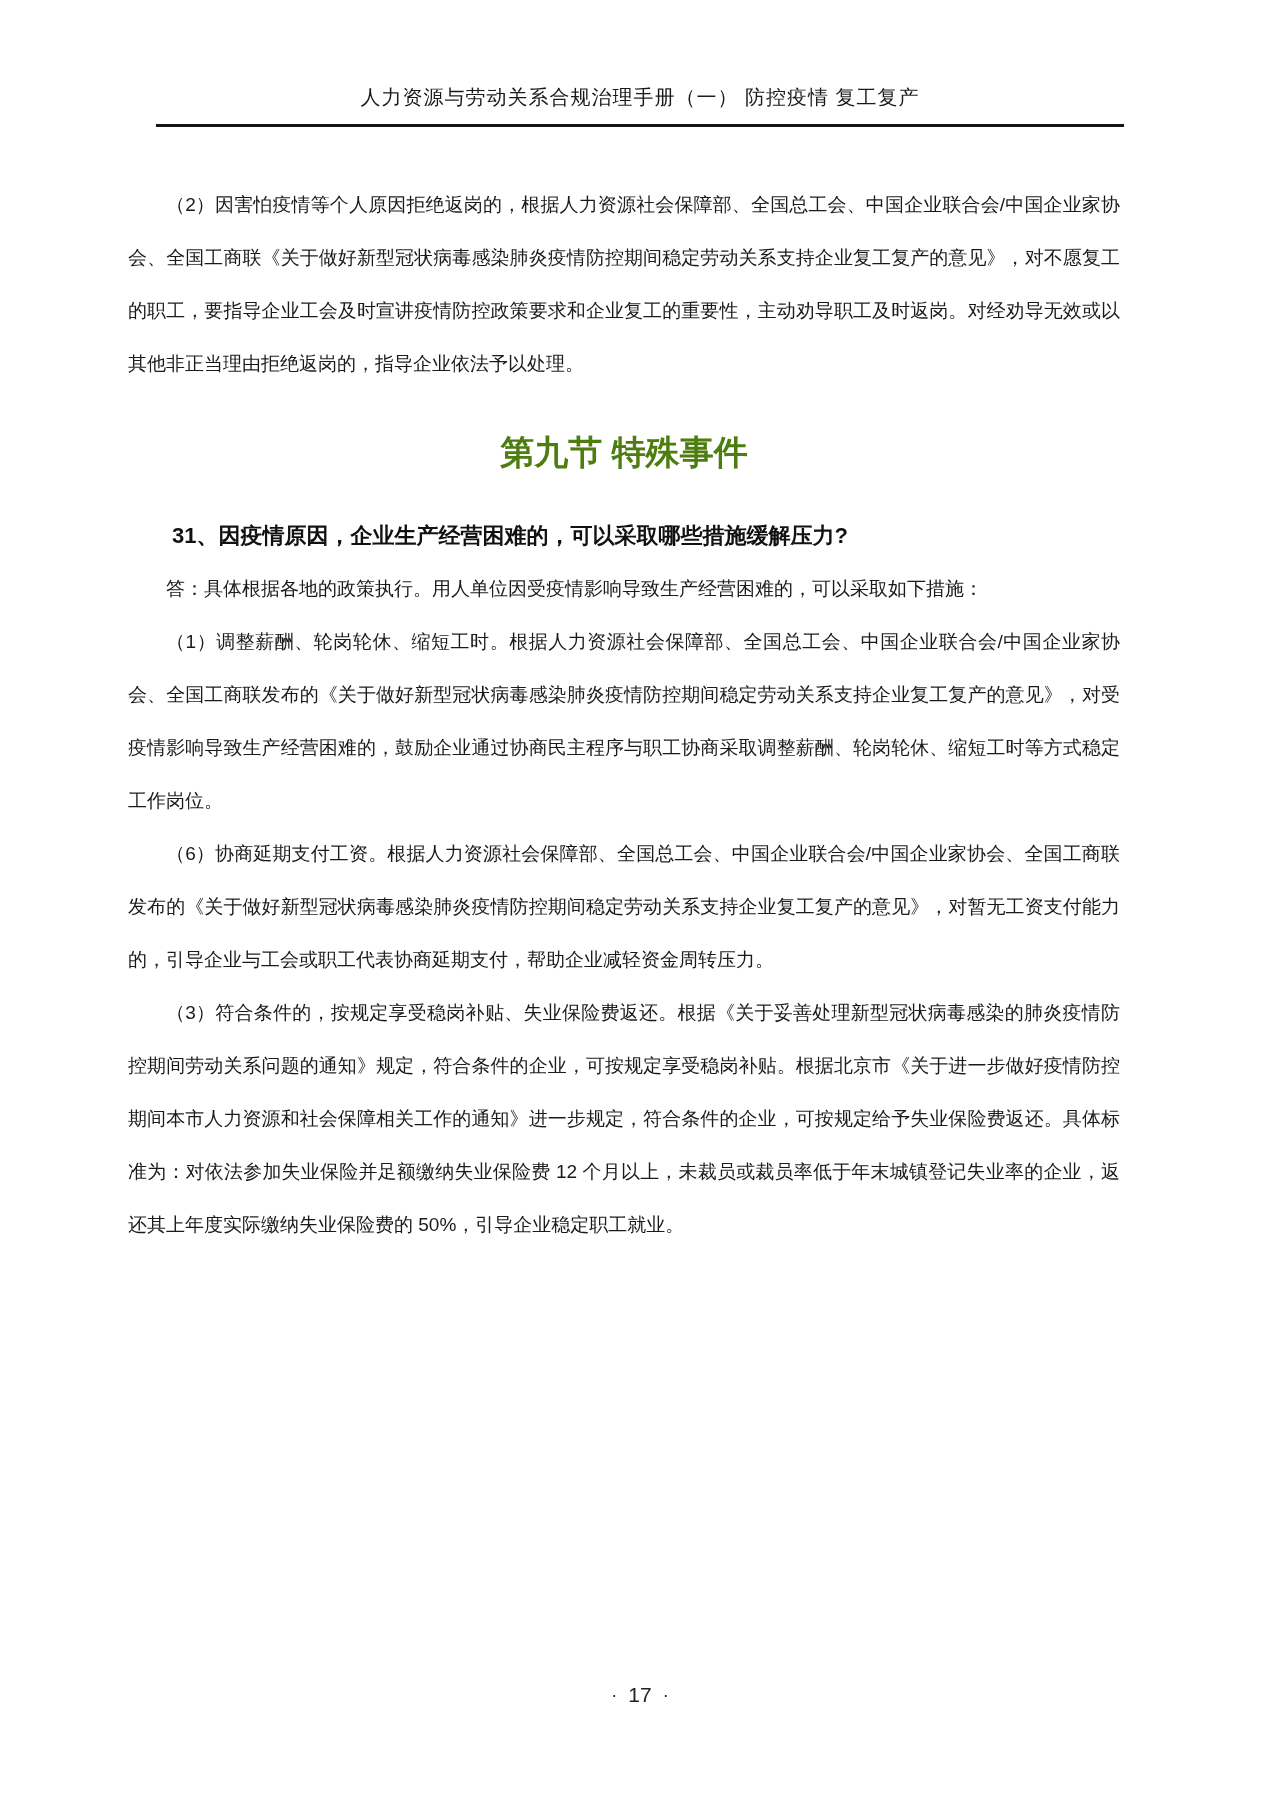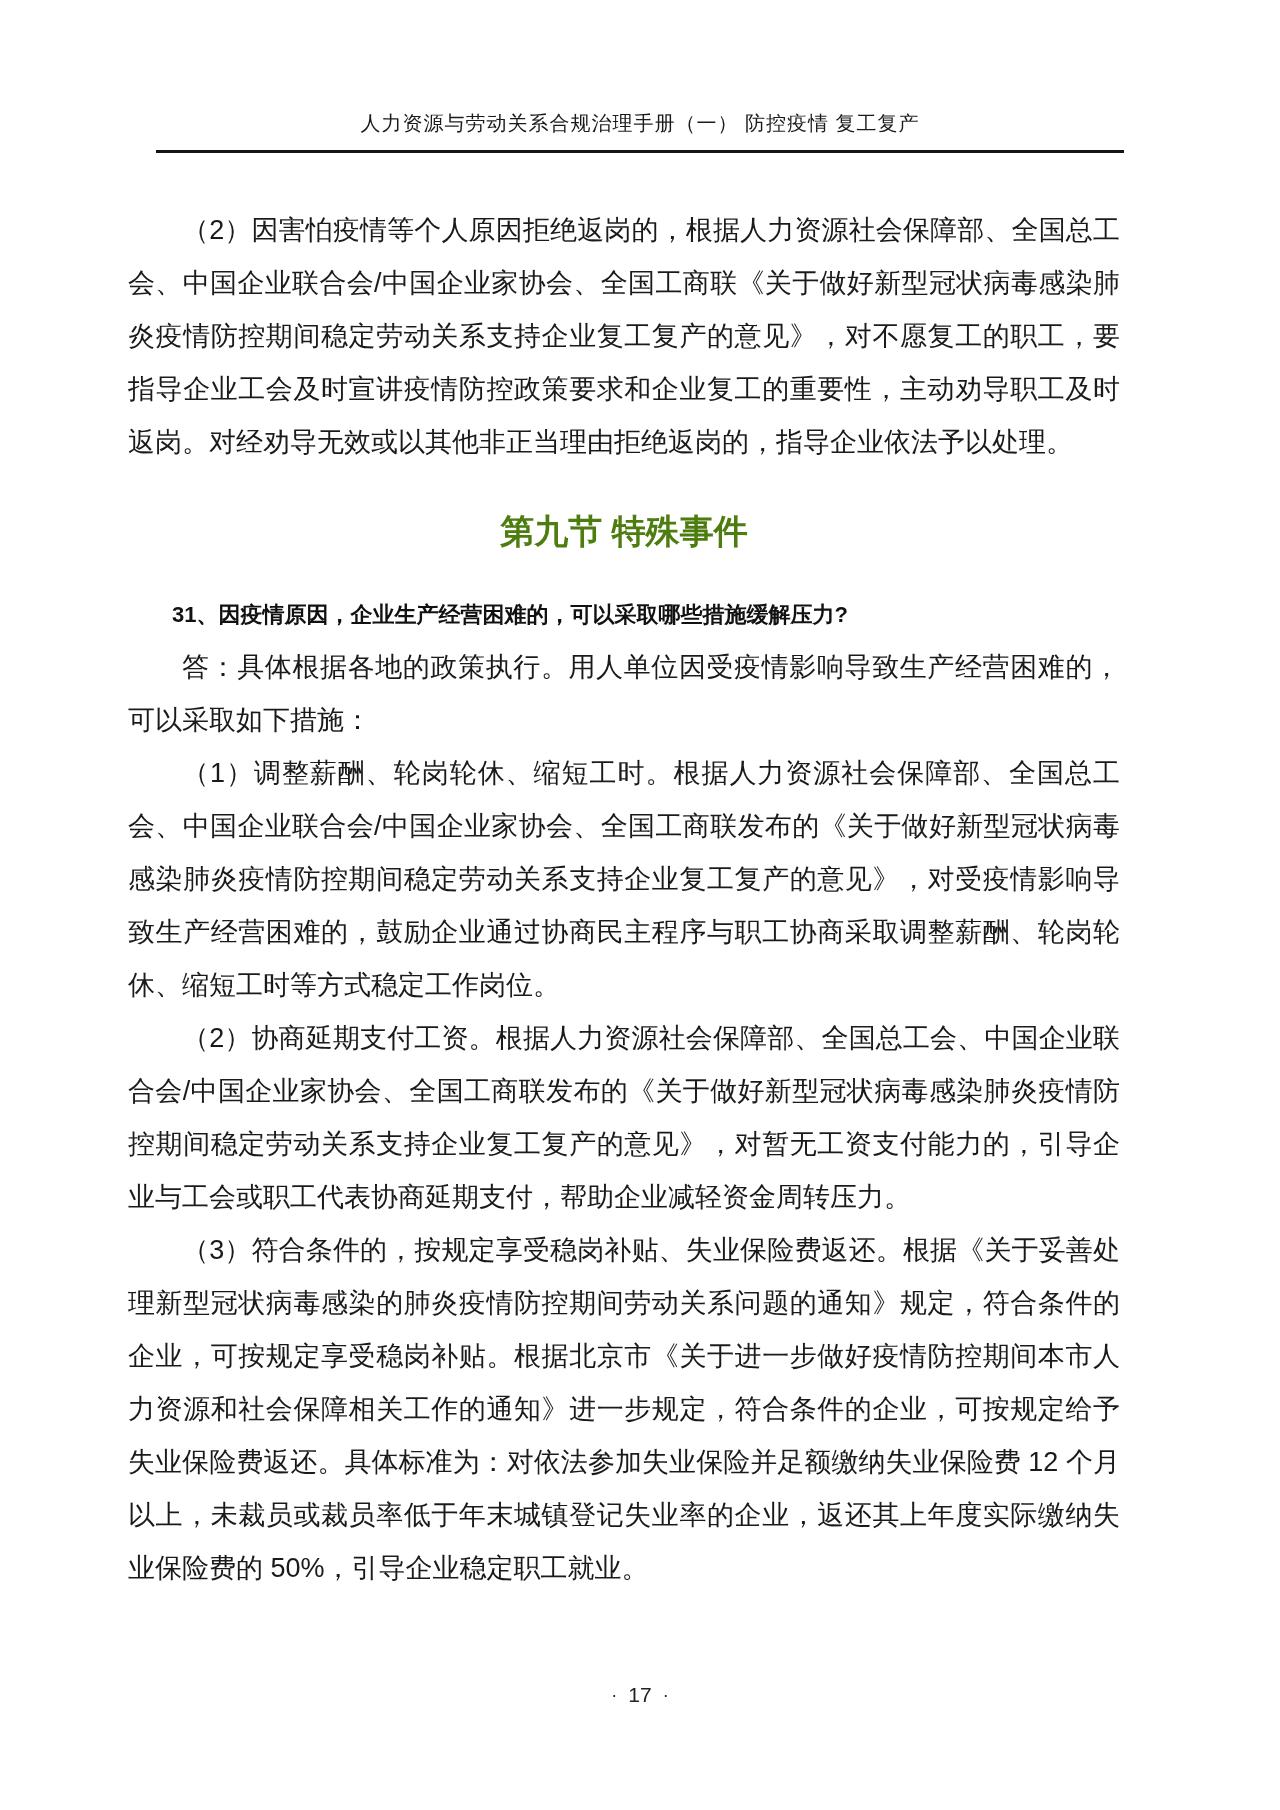--- a/index.html
+++ b/index.html
@@ -11,40 +11,40 @@
     width: 1280px;
     height: 1810px;
     position: relative;
     font-family: "Liberation Sans", sans-serif;
     color: #1a1a1a;
     overflow: hidden;
   }
   .doc-header {
     width: 968px;
     margin: 0 auto;
-    padding-top: 110px;
+    padding-top: 84px;
     padding-bottom: 13px;
     border-bottom: 3px solid #141414;
     text-align: center;
   }
   .doc-header-title {
     font-size: 20px;
     line-height: 27px;
     letter-spacing: 1px;
     color: #1a1a1a;
     white-space: nowrap;
   }
   .doc-body {
     width: 992px;
     margin-left: 128px;
     margin-top: 51px;
   }
   .body-para {
     margin: 0;
-    font-size: 27px;
+    font-size: 19px;
     line-height: 53px;
     text-align: justify;
     text-justify: inter-character;
     text-indent: 2em;
     color: #1a1a1a;
   }
   .section-heading {
     font-family: Liberation Sans, sans-serif;
     font-size: 34px;
     font-weight: 600;
@@ -93,21 +93,21 @@
   <p class="body-para">（2）因害怕疫情等个人原因拒绝返岗的，根据人力资源社会保障部、全国总工会、中国企业联合会/中国企业家协会、全国工商联《关于做好新型冠状病毒感染肺炎疫情防控期间稳定劳动关系支持企业复工复产的意见》，对不愿复工的职工，要指导企业工会及时宣讲疫情防控政策要求和企业复工的重要性，主动劝导职工及时返岗。对经劝导无效或以其他非正当理由拒绝返岗的，指导企业依法予以处理。</p>
 
   <h2 class="section-heading">第九节 特殊事件</h2>
 
   <p class="question-para">31、因疫情原因，企业生产经营困难的，可以采取哪些措施缓解压力?</p>
 
   <p class="body-para">答：具体根据各地的政策执行。用人单位因受疫情影响导致生产经营困难的，可以采取如下措施：</p>
 
   <p class="body-para">（1）调整薪酬、轮岗轮休、缩短工时。根据人力资源社会保障部、全国总工会、中国企业联合会/中国企业家协会、全国工商联发布的《关于做好新型冠状病毒感染肺炎疫情防控期间稳定劳动关系支持企业复工复产的意见》，对受疫情影响导致生产经营困难的，鼓励企业通过协商民主程序与职工协商采取调整薪酬、轮岗轮休、缩短工时等方式稳定工作岗位。</p>
 
-  <p class="body-para">（2）协商延期支付工资。根据人力资源社会保障部、全国总工会、中国企业联合会/中国企业家协会、全国工商联发布的《关于做好新型冠状病毒感染肺炎疫情防控期间稳定劳动关系支持企业复工复产的意见》，对暂无工资支付能力的，引导企业与工会或职工代表协商延期支付，帮助企业减轻资金周转压力。</p>
+  <p class="body-para">（6）协商延期支付工资。根据人力资源社会保障部、全国总工会、中国企业联合会/中国企业家协会、全国工商联发布的《关于做好新型冠状病毒感染肺炎疫情防控期间稳定劳动关系支持企业复工复产的意见》，对暂无工资支付能力的，引导企业与工会或职工代表协商延期支付，帮助企业减轻资金周转压力。</p>
 
   <p class="body-para">（3）符合条件的，按规定享受稳岗补贴、失业保险费返还。根据《关于妥善处理新型冠状病毒感染的肺炎疫情防控期间劳动关系问题的通知》规定，符合条件的企业，可按规定享受稳岗补贴。根据北京市《关于进一步做好疫情防控期间本市人力资源和社会保障相关工作的通知》进一步规定，符合条件的企业，可按规定给予失业保险费返还。具体标准为：对依法参加失业保险并足额缴纳失业保险费 12 个月以上，未裁员或裁员率低于年末城镇登记失业率的企业，返还其上年度实际缴纳失业保险费的 50%，引导企业稳定职工就业。</p>
 
 
 </main>
 
 <footer class="doc-footer">
   <span class="dot">·</span><span class="page-num">17</span><span class="dot">·</span>
 </footer>
 

